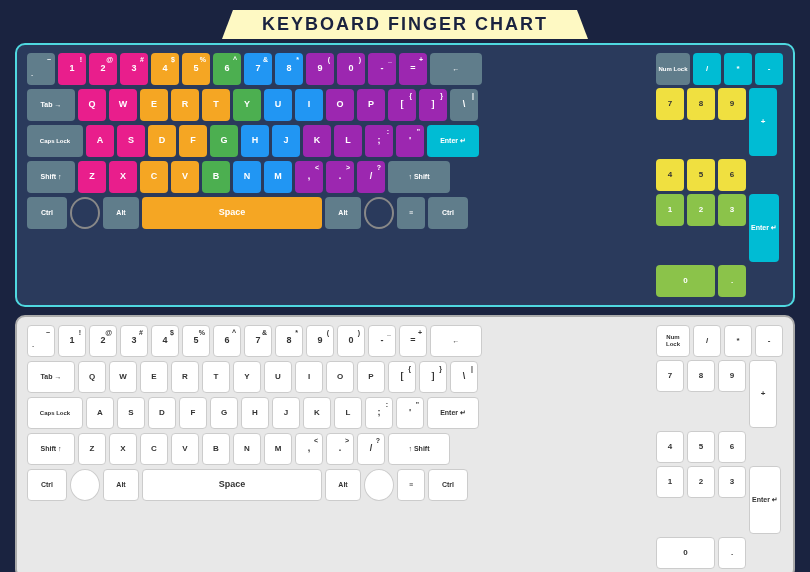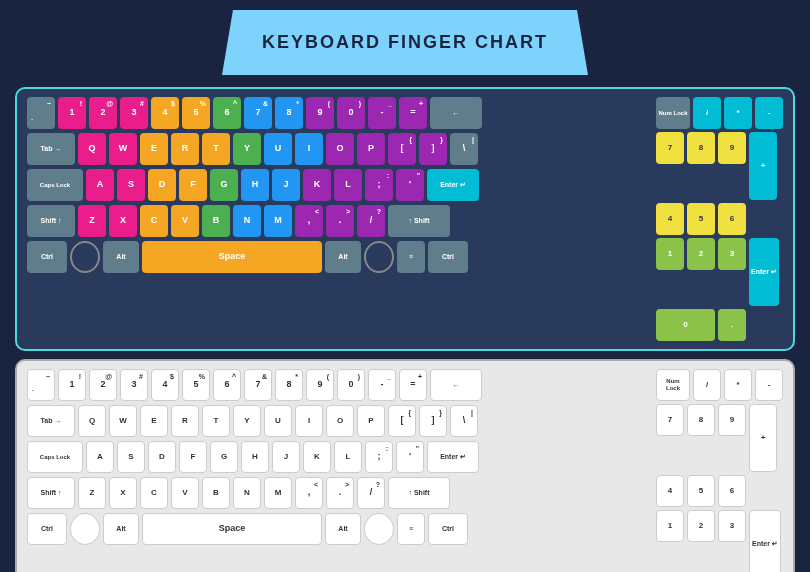--- a/index.html
+++ b/index.html
@@ -9,24 +9,24 @@
       width: 810px;
       height: 572px;
       overflow: hidden;
       display: flex;
       flex-direction: column;
       align-items: center;
       padding: 10px 15px;
     }
 
     .title-banner {
-      background: #7dd3fc;
-      padding: 22px 40px;
+      background: #fef9c3;
+      padding: 4px 40px;
       clip-path: polygon(3% 0%, 97% 0%, 100% 100%, 0% 100%);
-      margin-bottom: 12px;
+      margin-bottom: 4px;
     }
     .title-banner h1 {
       font-size: 18px;
       font-weight: bold;
       color: #1a2340;
       letter-spacing: 2px;
     }
 
     .keyboard-container {
       background: #2a3a5c;

